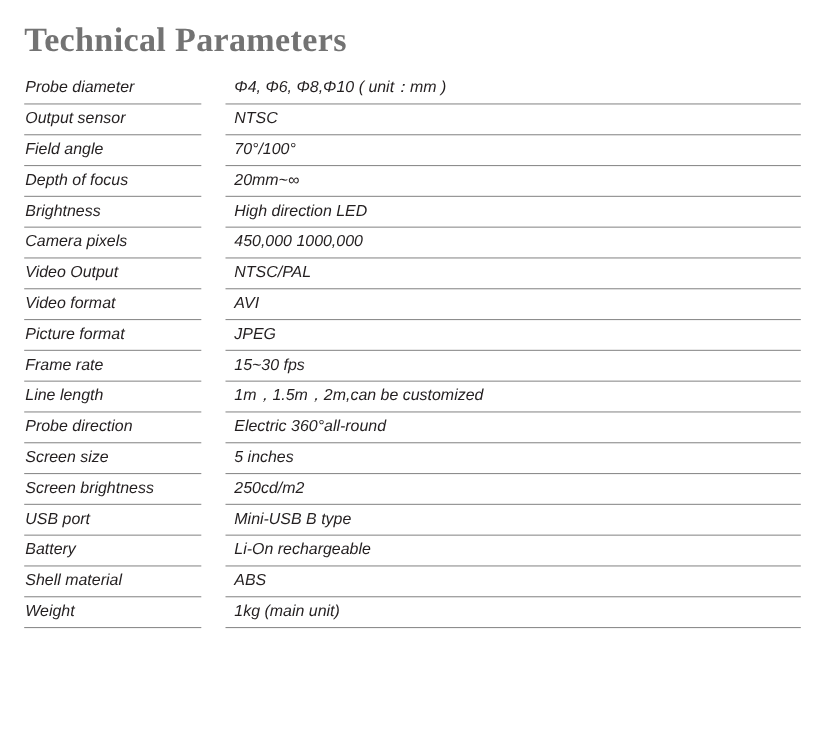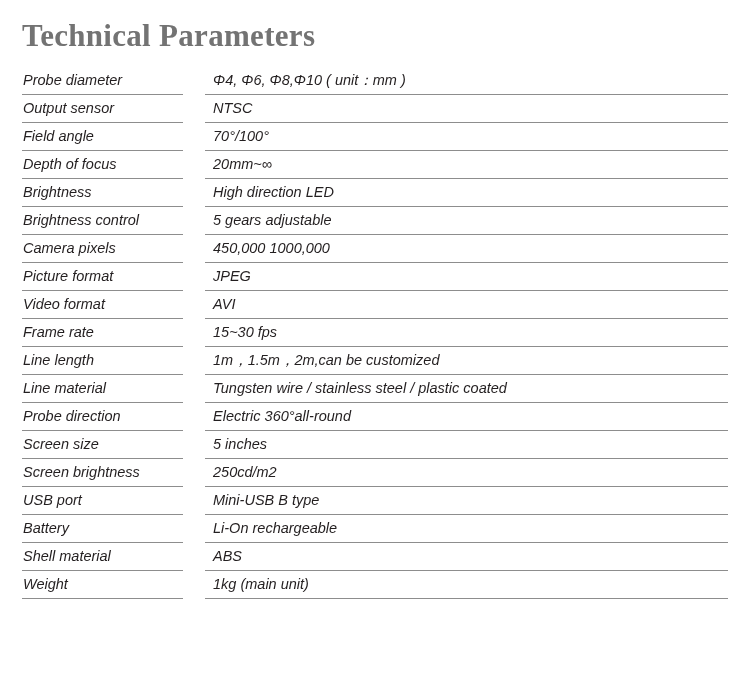--- a/index.html
+++ b/index.html
@@ -95,53 +95,48 @@
           <td class="label-cell">Depth of focus</td>
           <td class="gap-cell"></td>
           <td class="value-cell">20mm~∞</td>
         </tr>
         <tr>
           <td class="label-cell">Brightness</td>
           <td class="gap-cell"></td>
           <td class="value-cell">High direction LED</td>
         </tr>
         <tr>
-          <td class="label-cell">Brightness control</td>
-          <td class="gap-cell"></td>
-          <td class="value-cell">5 gears adjustable</td>
-        </tr>
-        <tr>
           <td class="label-cell">Camera pixels</td>
           <td class="gap-cell"></td>
           <td class="value-cell">450,000  1000,000</td>
         </tr>
         <tr>
-          <td class="label-cell">Picture format</td>
+          <td class="label-cell">Video Output</td>
           <td class="gap-cell"></td>
-          <td class="value-cell">JPEG</td>
+          <td class="value-cell">NTSC/PAL</td>
         </tr>
         <tr>
           <td class="label-cell">Video format</td>
           <td class="gap-cell"></td>
           <td class="value-cell">AVI</td>
+        </tr>
+        <tr>
+          <td class="label-cell">Picture format</td>
+          <td class="gap-cell"></td>
+          <td class="value-cell">JPEG</td>
         </tr>
         <tr>
           <td class="label-cell">Frame rate</td>
           <td class="gap-cell"></td>
           <td class="value-cell">15~30 fps</td>
         </tr>
         <tr>
           <td class="label-cell">Line length</td>
           <td class="gap-cell"></td>
           <td class="value-cell">1m，1.5m，2m,can be customized</td>
-        </tr>
-        <tr>
-          <td class="label-cell">Line material</td>
-          <td class="gap-cell"></td>
-          <td class="value-cell">Tungsten wire / stainless steel / plastic coated</td>
         </tr>
         <tr>
           <td class="label-cell">Probe direction</td>
           <td class="gap-cell"></td>
           <td class="value-cell">Electric 360°all-round</td>
         </tr>
         <tr>
           <td class="label-cell">Screen size</td>
           <td class="gap-cell"></td>
           <td class="value-cell">5 inches</td>

